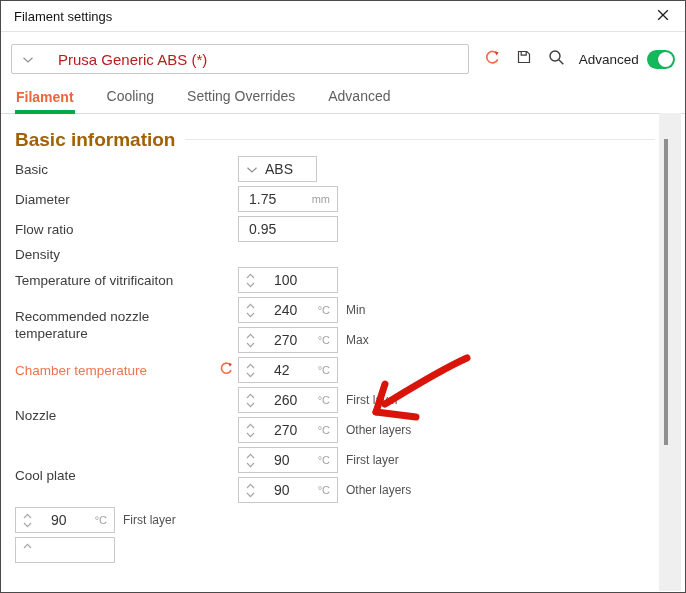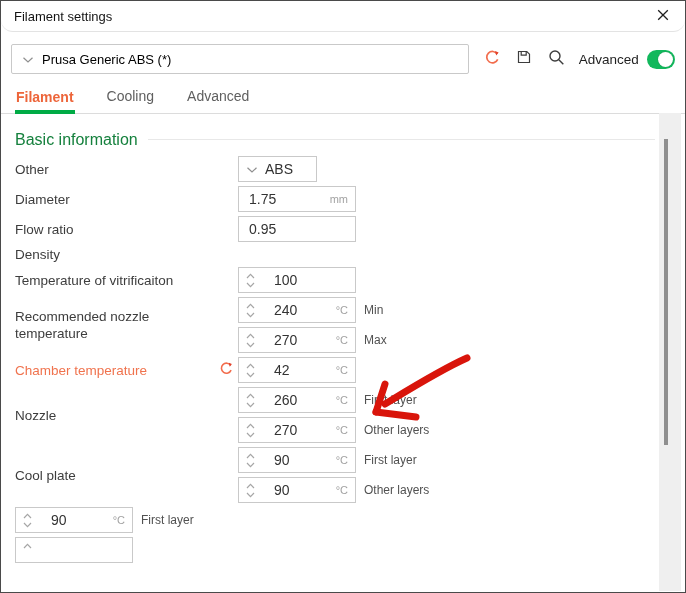--- a/index.html
+++ b/index.html
@@ -3,52 +3,52 @@
 <meta charset="utf-8">
 <style>
   html,body{margin:0;padding:0;background:#ffffff;}
   *{box-sizing:border-box;}
   .dialog{
     position:relative;width:686px;height:593px;background:#fff;
     border:1px solid #4a4a4a;overflow:hidden;
     font-family:"Liberation Sans","DejaVu Sans",sans-serif;color:#333;
   }
   
-  .titlebar{height:31px;display:flex;align-items:center;padding:0 13px;border-bottom:1px solid #e3e3e3;border-radius:12px;}
+  .titlebar{height:31px;display:flex;align-items:center;padding:0 13px;border-bottom:1px solid #e3e3e3;}
   .title{font-size:13px;color:#141414;}
   .closebtn{margin-left:auto;width:18px;height:18px;display:flex;align-items:center;justify-content:center;
     background:none;border:none;padding:0;cursor:pointer;}
   
   .presetbar{display:flex;align-items:center;padding:12px 10px 0 10px;}
   .presetselect{width:500px;height:30px;border:1px solid #c9c9c9;border-radius:2px;background:#fff;
     display:flex;align-items:center;padding:0 10px;cursor:pointer;}
-  .presettext{font-size:13px;color:#000000;margin-left:8px;white-space:nowrap;}
+  .presettext{font-size:15px;color:#b91c1c;margin-left:24px;white-space:nowrap;}
   .iconbtn{display:flex;align-items:center;justify-content:center;margin-left:15px;cursor:pointer;}
   .advlabel{font-size:13.5px;color:#1f1f1f;margin-left:13px;}
   .toggle{position:relative;width:31px;height:19px;border-radius:10px;margin-left:8px;display:inline-block;cursor:pointer;}
   .knob{position:absolute;top:2px;right:2px;width:15px;height:15px;border-radius:50%;background:#fff;
     box-shadow:0 0 1px rgba(0,0,0,.35);}
   
   .tabbar{display:flex;align-items:flex-end;padding:0 14px;border-bottom:1px solid #dcdcdc;margin-top:8px;}
   .tab{font-size:14px;color:#5f5f5f;line-height:17px;padding:6px 1px 8px 1px;margin-right:31px;cursor:pointer;white-space:nowrap;}
   .tab.active{color:var(--accent);font-weight:bold;border-bottom:4px solid var(--green);padding-bottom:4px;margin-bottom:-1px;}
   
   .content{position:relative;padding:0 0 0 14px;}
   .section-head{display:flex;align-items:center;margin:16px 30px 7px 0;}
   .section-head.second{margin:10px 30px 10px 0;}
-  .section-title{font-size:16px;font-weight:normal;color:#15803d;line-height:19px;white-space:nowrap;}
+  .section-title{font-size:19px;font-weight:bold;color:#a16207;line-height:19px;white-space:nowrap;}
   .section-line{flex:1;height:1px;background:#e8e8e8;margin-left:10px;}
   .group{display:flex;align-items:center;margin-bottom:4px;}
   .labelcell{width:223px;display:flex;align-items:center;}
   .setlabel{font-size:13.5px;color:#3d3d3d;line-height:17px;max-width:196px;}
   .setlabel.orange{color:var(--label-orange);}
   .revertbtn{margin-left:auto;margin-right:4px;display:flex;align-items:center;cursor:pointer;}
   .rowscol{display:flex;flex-direction:column;gap:4px;}
   .row{display:flex;align-items:center;height:26px;border-radius:8px;}
-  .box{height:26px;border:1px solid #c9c9c9;background:#fff;display:flex;align-items:center;width:118px;}
+  .box{height:26px;border:1px solid #c9c9c9;background:#fff;display:flex;align-items:center;width:100px;}
   .box.sel{width:79px;padding-left:7px;cursor:pointer;}
   .selval{font-size:14px;color:#333;margin-left:7px;}
   .textval{font-size:14px;color:#333;padding-left:10px;}
   .spincol{width:15px;display:flex;flex-direction:column;align-items:center;justify-content:center;gap:2px;margin-left:4px;}
   .spinbtn{display:flex;align-items:center;justify-content:center;height:7px;cursor:pointer;}
   .spinval{font-size:14px;color:#333;margin-left:16px;}
   .unit{margin-left:auto;padding-right:7px;font-size:11px;color:#a2a2a2;white-space:nowrap;}
   .suffix{margin-left:8px;font-size:12px;color:#515151;white-space:nowrap;}
   .box.partial .spincol{align-self:flex-start;margin-top:4px;}
   
@@ -108,32 +108,33 @@
     </span>
     <span class="advlabel">Advanced</span>
     <span class="toggle" id="adv-toggle" style="background: rgb(18, 184, 92);">
       <span class="knob"></span>
     </span>
   </div>
 
   <div class="tabbar">
     <div class="tab active">Filament</div>
     <div class="tab">Cooling</div>
+    <div class="tab">Setting Overrides</div>
     <div class="tab">Advanced</div>
   </div>
 
   <div class="content" id="sections">
       <div class="section">
         <div class="section-head">
           <span class="section-title">Basic information</span>
           <span class="section-line"></span>
         </div>
         <div class="group">
           <div class="labelcell">
-            <span class="setlabel">Other</span>
+            <span class="setlabel">Basic</span>
           </div>
           <div class="rowscol">
             <div class="row">
               <div class="box sel">
                 <span><svg width="12" height="8" viewBox="0 0 12 8">
                     <path d="M1.5 1.8 L6 6 L10.5 1.8" stroke="#8f8f8f" stroke-width="1.2" fill="none"></path>
                   </svg></span>
                 <span class="selval">ABS</span>
               </div>
             </div>

